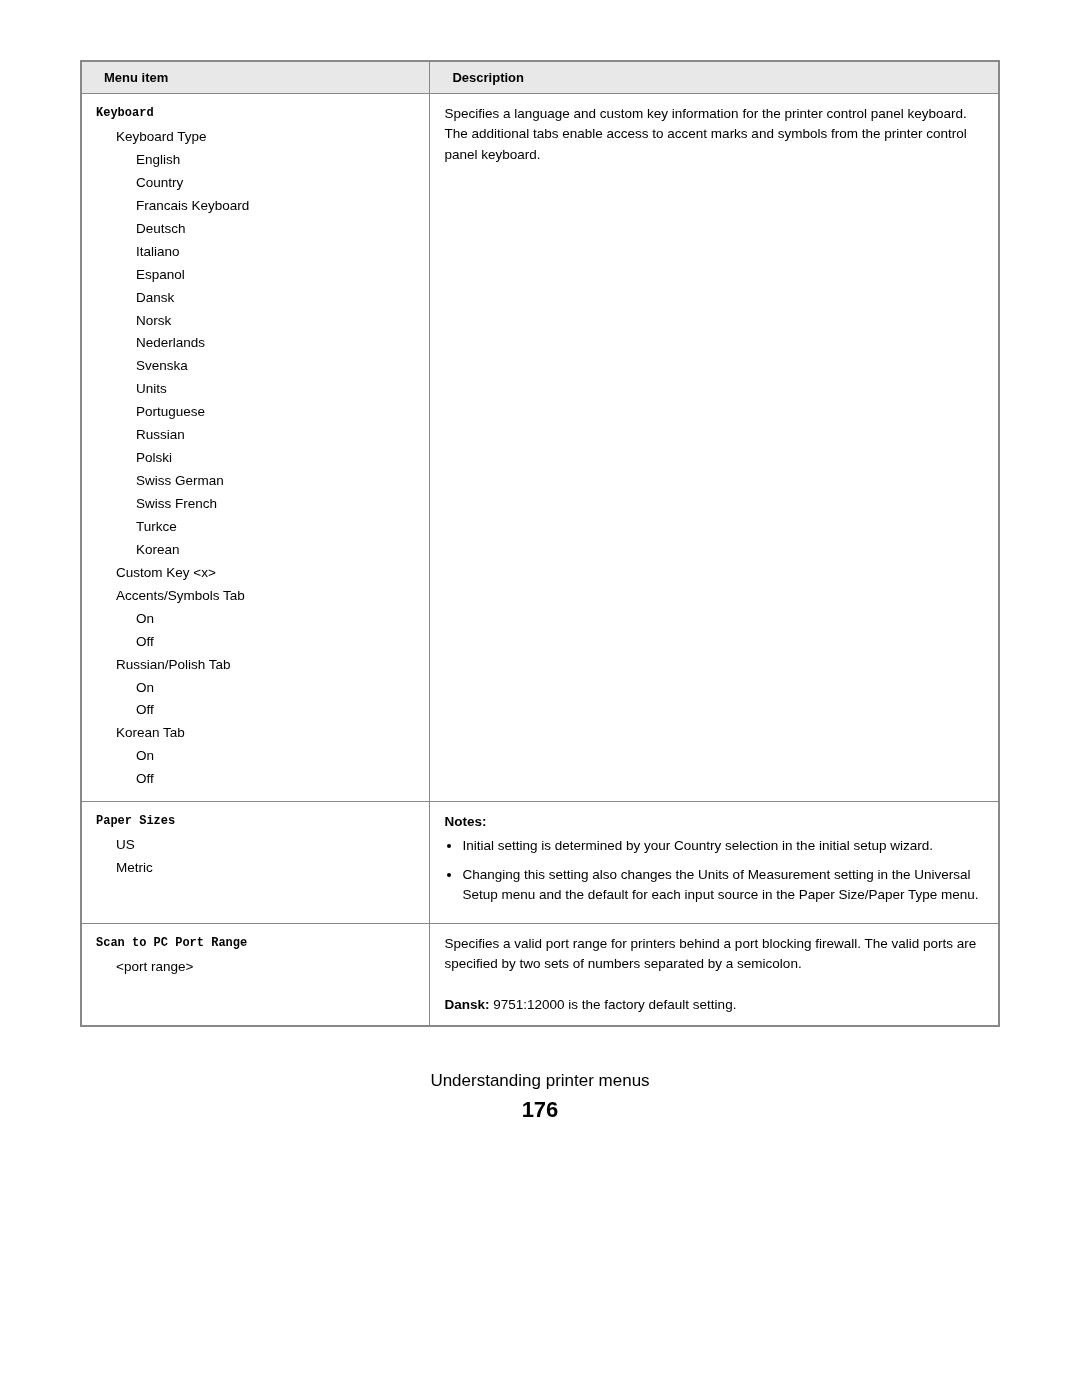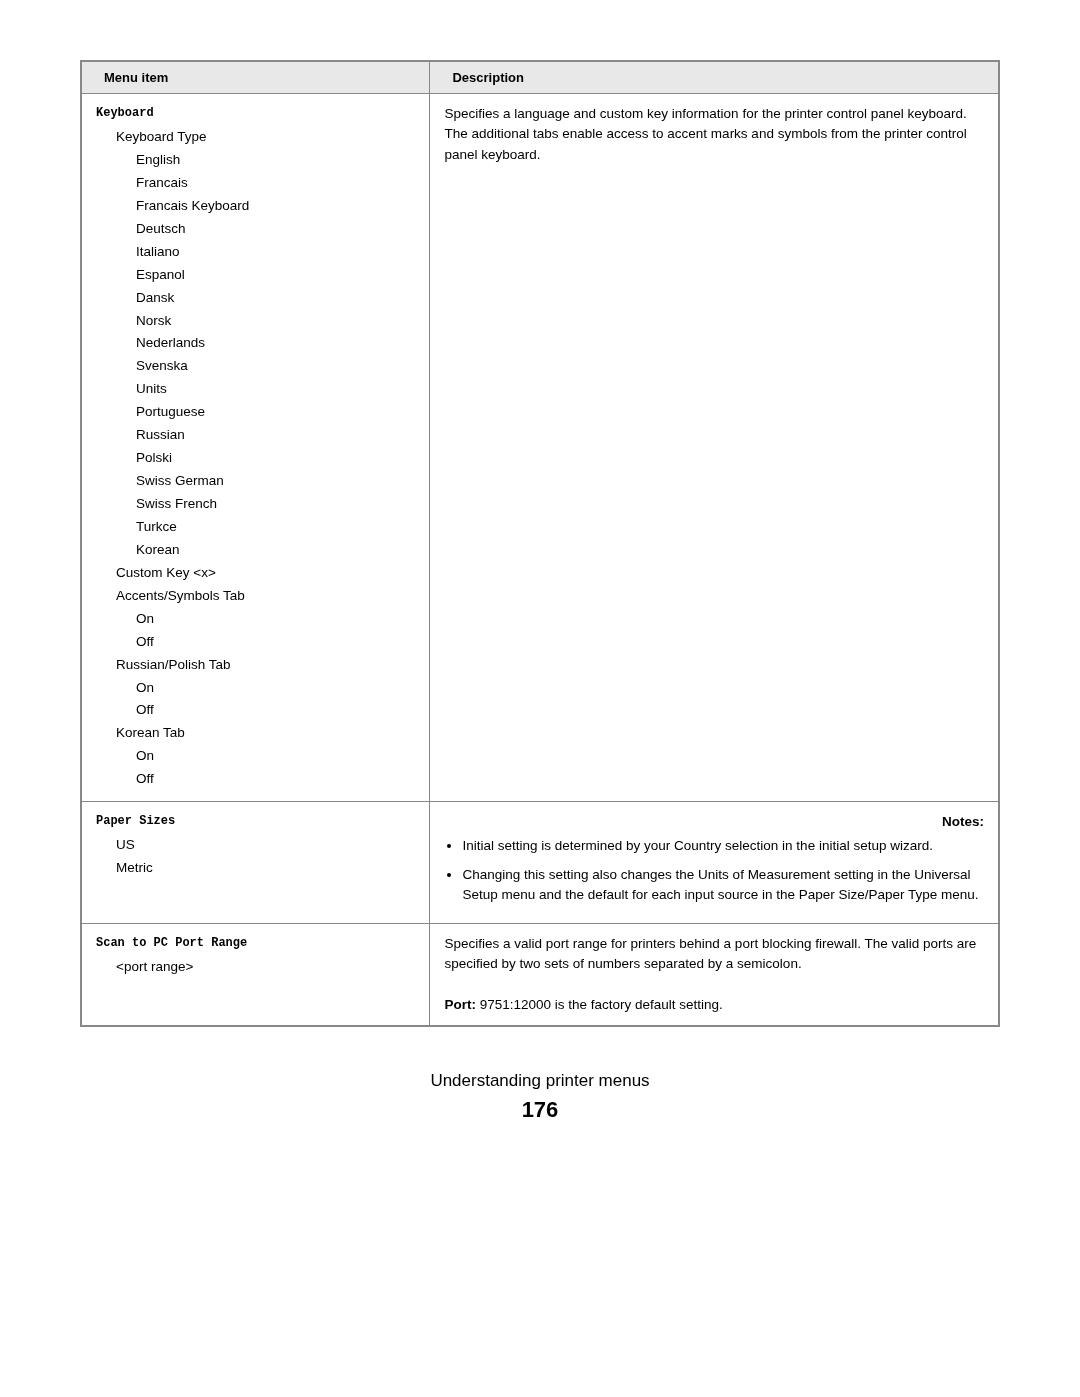--- a/index.html
+++ b/index.html
@@ -71,21 +71,20 @@
     .indent-2 {
       padding-left: 40px;
     }
 
     .menu-row {
       line-height: 1.7;
     }
 
     .desc-note-title {
       font-weight: bold;
-      text-align: right;
     }
 
     .desc-bullet {
       margin-left: 18px;
       margin-top: 4px;
     }
 
     .desc-bullet li {
       margin-bottom: 8px;
       list-style-type: disc;
@@ -122,21 +121,21 @@
       </tr>
     </thead>
     <tbody>
 
       <tr>
         <td class="menu-col">
           <div class="menu-item-main">Keyboard</div>
           <div class="menu-row">
             <div class="indent-1">Keyboard Type</div>
             <div class="indent-2">English</div>
-            <div class="indent-2">Francais</div>
+            <div class="indent-2">Country</div>
             <div class="indent-2">Francais Keyboard</div>
             <div class="indent-2">Deutsch</div>
             <div class="indent-2">Italiano</div>
             <div class="indent-2">Espanol</div>
             <div class="indent-2">Dansk</div>
             <div class="indent-2">Norsk</div>
             <div class="indent-2">Nederlands</div>
             <div class="indent-2">Svenska</div>
             <div class="indent-2">Units</div>
             <div class="indent-2">Portuguese</div>
@@ -183,21 +182,21 @@
       <tr>
         <td class="menu-col">
           <div class="menu-item-main">Scan to PC Port Range</div>
           <div class="menu-row">
             <div class="indent-1">&lt;port range&gt;</div>
           </div>
         </td>
         <td class="desc-col">
           <span>Specifies a valid port range for printers behind a port blocking firewall. The valid ports are specified by two sets of numbers separated by a semicolon.</span>
           <br><br>
-          <span class="note-bold">Port:</span><span> 9751:12000 is the factory default setting.</span>
+          <span class="note-bold">Dansk:</span><span> 9751:12000 is the factory default setting.</span>
         </td>
       </tr>
     </tbody>
   </table>
 </div>
 
 <div class="footer">
   <div class="footer-title">Understanding printer menus</div>
   <div class="footer-page">176</div>
 </div>

